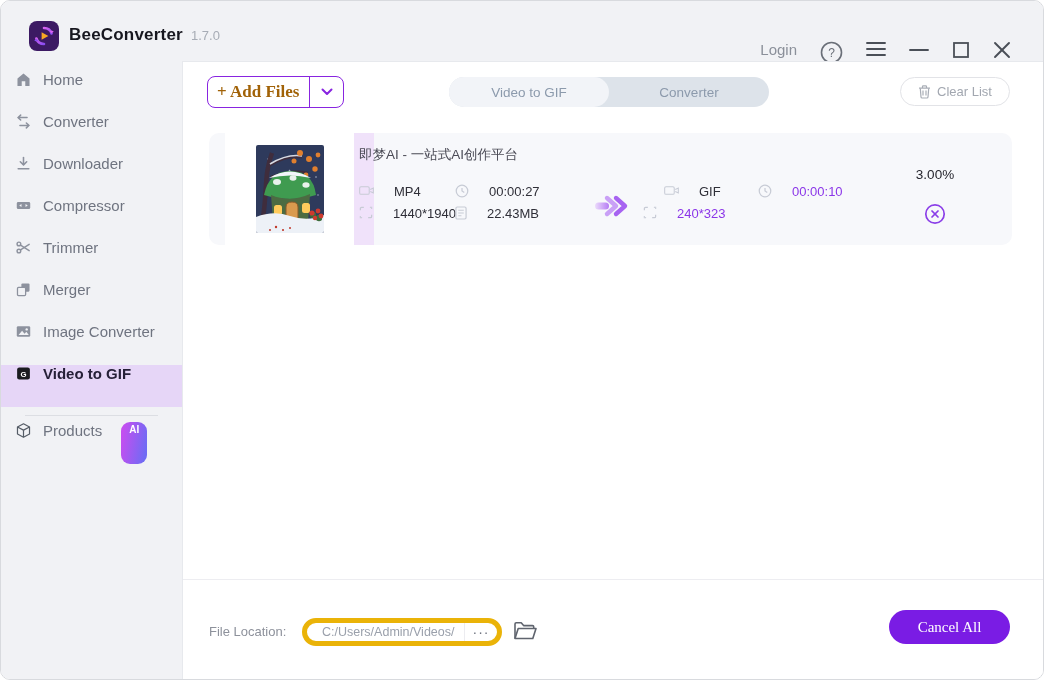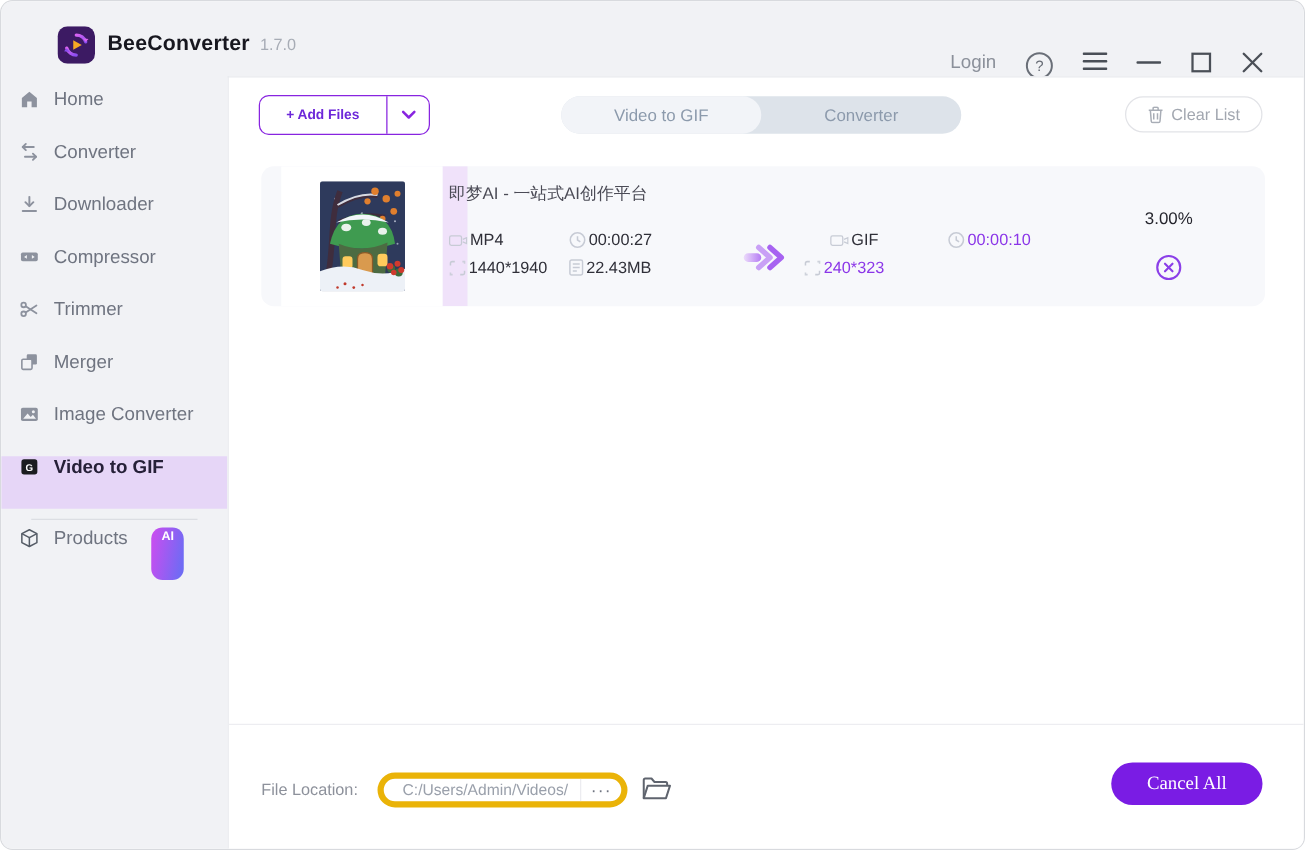--- a/index.html
+++ b/index.html
@@ -3,56 +3,56 @@
 <meta charset="utf-8">
 <style>
   html,body{margin:0;padding:0;background:#fff;}
   .window{position:relative;width:1044px;height:680px;background:#fff;border:1px solid #d8dade;
     border-radius:10px;overflow:hidden;font-family:"Liberation Sans",sans-serif;box-sizing:border-box;}
   
   .chrome-bg{position:absolute;inset:0;background:#f1f2f5;}
   .main{position:absolute;left:181px;top:60px;right:0;bottom:0;background:#fff;
     border-left:1px solid #e7e9ed;border-top:1px solid #e7e9ed;}
   
-  .titlebar{position:absolute;left:17px;top:0;right:0;height:60px;display:flex;align-items:center;}
+  .titlebar{position:absolute;left:0;top:0;right:0;height:60px;display:flex;align-items:center;}
   .logo{position:absolute;left:28px;top:20px;width:30px;height:30px;}
   .app-name{position:absolute;left:68px;top:24px;font-size:17px;font-weight:bold;color:#17171f;letter-spacing:.2px;}
   .app-version{position:absolute;left:190px;top:27px;font-size:13px;color:#a7acb5;}
   .tb-right{position:absolute;right:32px;top:0;height:60px;display:flex;align-items:flex-start;gap:23px;margin-top:40px;}
   .login{font-size:15px;color:#8b909a;cursor:pointer;}
   .tb-ico{display:flex;align-items:center;justify-content:center;cursor:pointer;}
   
   .sidebar{position:absolute;left:0;top:60px;width:181px;bottom:0;padding-top:10px;box-sizing:border-box;}
   .side-item{height:42px;display:flex;padding-left:14px;gap:11px;cursor:pointer;
     font-size:15px;font-weight:500;color:#6f7480;}
   .side-item .ic{width:17px;height:17px;display:flex;align-items:center;justify-content:center;flex:none;}
   .side-item.active{background:#e6d6f7;color:#262038;font-weight:600;}
   .side-divider{height:1px;background:#dcdee3;margin:8px 24px 6px 24px;}
   .ai-badge{margin-left:8px;padding:2px 8px;border-radius:9px;font-size:10px;font-weight:bold;color:#fff;
     background:linear-gradient(100deg,#c44ff0 10%,#6f6bf4 90%);}
   
   .add-files{position:absolute;left:24px;top:14px;width:137px;height:32px;border:1.5px solid #8824e0;
     border-radius:8px;display:flex;align-items:stretch;background:#fff;box-sizing:border-box;cursor:pointer;}
-  .add-files .lbl{flex:1;display:flex;align-items:center;justify-content:center;font-size:11px;font-weight:bold;color:#6d28d9;}
+  .add-files .lbl{flex:1;display:flex;align-items:center;justify-content:center;font-size:17px;font-weight:bold;color:#a16207;font-family:Liberation Serif, serif;}
   .add-files .sep{width:1.5px;background:#8824e0;}
   .add-files .dd{width:33px;display:flex;align-items:center;justify-content:center;cursor:pointer;}
   .tabs{position:absolute;left:266px;top:15px;width:320px;height:30px;background:#dde3ea;border-radius:15px;display:flex;}
   .tab{flex:1;display:flex;align-items:center;justify-content:center;font-size:13.5px;color:#8c9aac;
     border-radius:15px;cursor:pointer;}
   .tab.active{background:#f2f4f8;}
   .clear-btn{position:absolute;left:717px;top:15px;width:110px;height:29px;border:1px solid #e2e3e7;border-radius:15px;
     background:#fff;display:flex;align-items:center;justify-content:center;gap:6px;font-size:13px;color:#a2a7b0;cursor:pointer;box-sizing:border-box;}
   
   .row-card{position:absolute;left:26px;top:71px;width:803px;height:112px;background:#f7f8fb;border-radius:10px;overflow:hidden;}
   .thumb-panel{position:absolute;left:16px;top:0;width:129px;height:112px;background:#fff;}
   .thumb{position:absolute;left:47px;top:12px;width:68px;height:88px;border-radius:2px;overflow:hidden;}
   .progress-track{position:absolute;left:145px;top:0;right:0;bottom:0;}
   .progress-fill{height:100%;background:#f0e2fa;}
   .row-title{position:absolute;left:150px;top:13px;font-size:13.5px;color:#4b4b56;}
-  .meta{position:absolute;display:flex;align-items:flex-end;gap:2px;font-size:13px;font-weight:500;color:#2f2f38;}
+  .meta{position:absolute;display:flex;align-items:flex-start;gap:20px;font-size:13px;font-weight:500;color:#2f2f38;}
   .meta .mic{display:flex;align-items:center;}
   .meta.purple{color:#8b36e8;}
   .arrow-ic{position:absolute;left:385px;top:61px;}
   .pct{position:absolute;left:690px;top:34px;width:72px;text-align:center;font-size:13.5px;color:#26262e;font-weight:500;}
   .cancel-one{position:absolute;left:715px;top:70px;width:22px;height:22px;cursor:pointer;}
   
   .foot-divider{position:absolute;left:0;right:0;top:517px;height:1px;background:#ededf1;}
   .loc-label{position:absolute;left:26px;top:562px;font-size:13px;color:#8d919b;}
   .loc-pill{position:absolute;left:119px;top:556px;width:200px;height:28px;border:5px solid #eab308;border-radius:14px;
     background:#fff;display:flex;align-items:center;box-sizing:border-box;overflow:hidden;}

